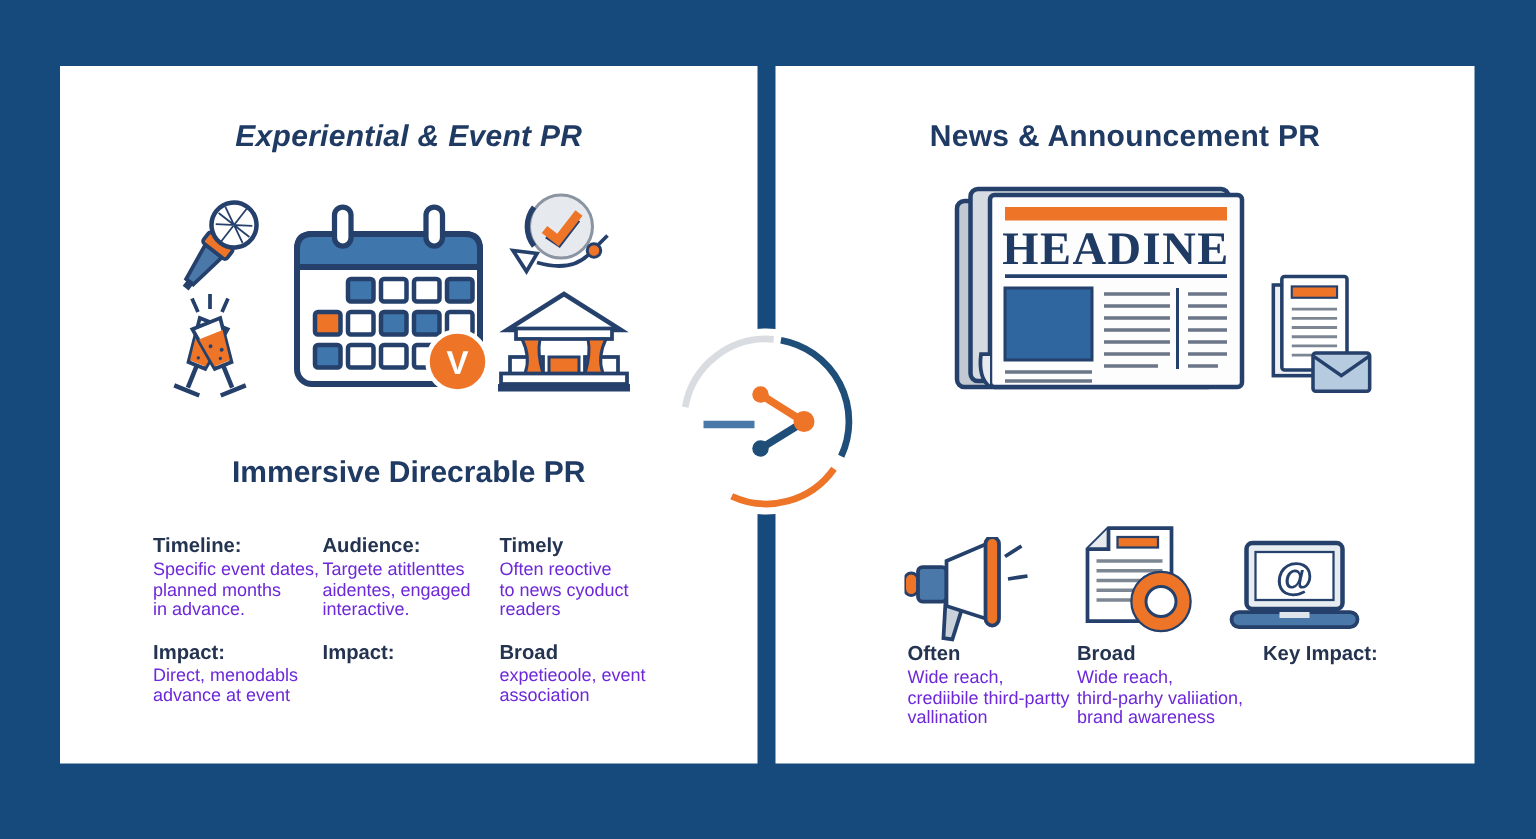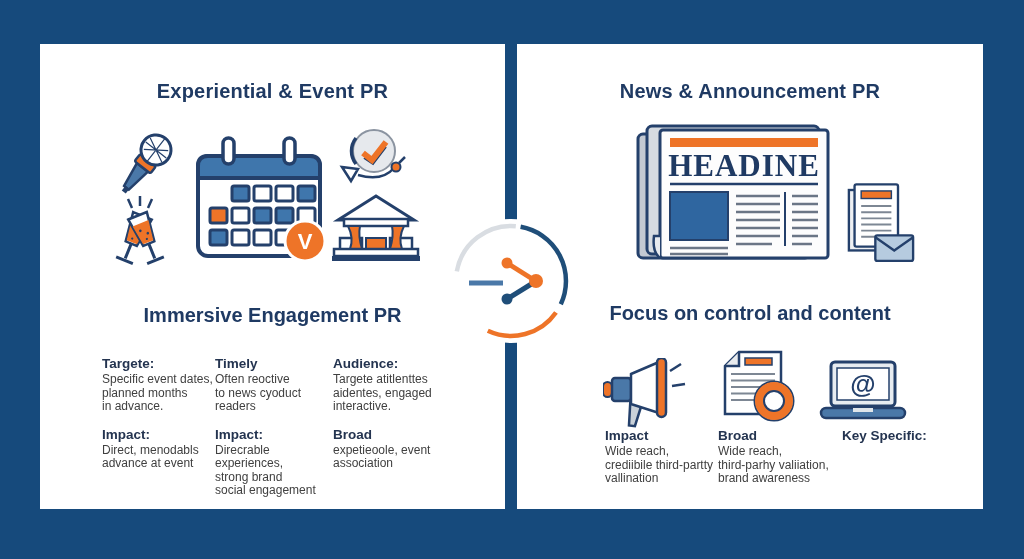--- a/index.html
+++ b/index.html
@@ -11,39 +11,39 @@
   }
   .panel{
     position:absolute;top:44px;height:465px;background:#ffffff;
   }
   .panel.left{left:40px;width:465px;}
   .panel.right{left:517px;width:466px;}
   .panel-title{
     position:absolute;left:0;right:0;text-align:center;
     font-size:20px;font-weight:bold;color:#1f3a63;letter-spacing:.2px;
   }
-  .panel.left .panel-title{top:36px;}
+  .panel.left .panel-title{top:36px;font-style:italic;}
   .panel.right .panel-title{top:36px;}
   .panel-subtitle{
     position:absolute;left:0;right:0;text-align:center;
     font-size:20px;font-weight:bold;color:#1f3a63;
   }
   .panel.left .panel-subtitle{top:260px;}
   .panel.right .panel-subtitle{top:258px;}
   .icon{position:absolute;}
   .cols{
     position:absolute;display:grid;column-gap:0;row-gap:13px;
   }
   .panel.left .cols{left:62px;top:312px;grid-template-columns:113px 118px 132px;}
   .panel.right .cols{left:88px;top:384px;grid-template-columns:113px 124px 130px;}
   .cell h4{
     margin:0 0 2px 0;font-size:13.5px;font-weight:bold;color:#243450;
   }
   .cell p{
-    margin:0;font-size:12px;line-height:13.5px;color:#404040;
+    margin:0;font-size:12px;line-height:13.5px;color:#6d28d9;
     white-space:pre-line;
   }
   .center-badge{
     position:absolute;left:449px;top:219px;width:124px;height:124px;
     background:#ffffff;border-radius:50%;
   }
   svg{display:block;}
   svg text{font-family:"Liberation Sans",sans-serif;}
   svg text.serif{font-family:"Liberation Serif",serif;}
 </style>
@@ -124,51 +124,48 @@
     <path d="M22 30 L22 54 M66 30 L66 54" stroke="#24406b" stroke-width="3"></path>
     <polygon points="44,2 6,26 82,26" fill="#ffffff" stroke="#24406b" stroke-width="3"></polygon>
     <rect x="12" y="25" width="64" height="7" fill="#ffffff" stroke="#24406b" stroke-width="2.5"></rect>
     <path d="M16 32 Q22 44 18 55 L30 55 Q26 42 28 32 Z" fill="#ee7428" stroke="#24406b" stroke-width="2"></path>
     <path d="M72 32 Q66 44 70 55 L58 55 Q62 42 60 32 Z" fill="#ee7428" stroke="#24406b" stroke-width="2"></path>
     <rect x="34" y="44" width="20" height="12" fill="#ee7428" stroke="#24406b" stroke-width="2"></rect>
     <rect x="2" y="55" width="84" height="7" fill="#ffffff" stroke="#24406b" stroke-width="2.5"></rect>
     <rect x="0" y="62" width="88" height="5" fill="#24406b"></rect>
   </svg>
 
-  <div class="panel-subtitle">Immersive Engagement PR</div>
+  <div class="panel-subtitle">Immersive Direcrable PR</div>
 
   <div class="cols">
     <div class="cell">
-      <h4>Targete:</h4>
+      <h4>Timeline:</h4>
       <p>Specific event dates,
 planned months
 in advance.</p>
+    </div>
+    <div class="cell">
+      <h4>Audience:</h4>
+      <p>Targete atitlenttes
+aidentes, engaged
+interactive.</p>
     </div>
     <div class="cell">
       <h4>Timely</h4>
       <p>Often reoctive
 to news cyoduct
 readers</p>
     </div>
     <div class="cell">
-      <h4>Audience:</h4>
-      <p>Targete atitlenttes
-aidentes, engaged
-interactive.</p>
-    </div>
-    <div class="cell">
       <h4>Impact:</h4>
       <p>Direct, menodabls
 advance at event</p>
     </div>
     <div class="cell">
       <h4>Impact:</h4>
-      <p>Direcrable experiences,
-strong brand
-social engagement</p>
     </div>
     <div class="cell">
       <h4>Broad</h4>
       <p>expetieoole, event
 association</p>
     </div>
   </div>
 </div>
 
 <div class="panel right">
@@ -195,21 +192,20 @@
     <rect x="2" y="6" width="46" height="64" fill="#eef0f3" stroke="#24406b" stroke-width="2.5"></rect>
     <rect x="8" y="0" width="46" height="66" rx="2" fill="#ffffff" stroke="#24406b" stroke-width="2.5"></rect>
     <rect x="15" y="7" width="32" height="8" fill="#ee7428" stroke="#24406b" stroke-width="1.5"></rect>
     <g stroke="#7d8794" stroke-width="2">
       <path d="M15 23 L47 23 M15 29.5 L47 29.5 M15 36 L47 36 M15 42.5 L47 42.5 M15 49 L47 49 M15 55.5 L40 55.5"></path>
     </g>
     <rect x="30" y="54" width="40" height="27" rx="2" fill="#b6cbdf" stroke="#24406b" stroke-width="2.5"></rect>
     <path d="M30 56 L50 70 L70 56" fill="none" stroke="#24406b" stroke-width="2.5"></path>
   </svg>
 
-  <div class="panel-subtitle">Focus on control and content</div>
 
   <svg class="icon" style="left:86px;top:314px" width="84" height="70" viewBox="0 0 84 70">
     <g transform="rotate(8 32 46)">
       <polygon points="27,44 39,44 35,68 29,68" fill="#c9d1d9" stroke="#24406b" stroke-width="2.5"></polygon>
     </g>
     <rect x="0" y="24" width="9" height="15" rx="4.5" fill="#ee7428" stroke="#24406b" stroke-width="2"></rect>
     <rect x="9" y="20" width="19" height="23" rx="3" fill="#4a78a8" stroke="#24406b" stroke-width="2.5"></rect>
     <polygon points="28,16 56,4 56,55 28,46" fill="#ffffff" stroke="#24406b" stroke-width="2.5"></polygon>
     <rect x="54" y="0" width="9" height="59" rx="4.5" fill="#ee7428" stroke="#24406b" stroke-width="2.5"></rect>
     <path d="M67 13 L78 6 M69 28 L82 26" stroke="#24406b" stroke-width="2.5"></path>
@@ -230,33 +226,33 @@
   <svg class="icon" style="left:302px;top:316px" width="88" height="62" viewBox="0 0 88 62">
     <rect x="12" y="2" width="64" height="44" rx="4" fill="#e7ecf1" stroke="#24406b" stroke-width="3"></rect>
     <rect x="18" y="8" width="52" height="32" fill="#ffffff" stroke="#24406b" stroke-width="1.5"></rect>
     <text x="44" y="33" text-anchor="middle" font-size="26" font-weight="bold" fill="#24406b">@</text>
     <rect x="2" y="48" width="84" height="10" rx="5" fill="#4a78a8" stroke="#24406b" stroke-width="2.5"></rect>
     <rect x="34" y="48" width="20" height="4" fill="#dfe5ea"></rect>
   </svg>
 
   <div class="cols">
     <div class="cell">
-      <h4>Impact</h4>
+      <h4>Often</h4>
       <p>Wide reach,
 crediibile third-partty
 vallination</p>
     </div>
     <div class="cell">
       <h4>Broad</h4>
       <p>Wide reach,
 third-parhy valiiation,
 brand awareness</p>
     </div>
     <div class="cell">
-      <h4>Key Specific:</h4>
+      <h4>Key Impact:</h4>
     </div>
   </div>
 </div>
 
 <div class="center-badge">
   <svg width="124" height="124" viewBox="-62 -62 124 124">
     <path d="M-54.2 -9.6 A55 55 0 0 1 4.8 -54.8" fill="none" stroke="#d9dde2" stroke-width="4.5"></path>
     <path d="M9.6 -54.2 A55 55 0 0 1 49.8 23.2" fill="none" stroke="#1f4e79" stroke-width="4.5"></path>
     <path d="M45 31.5 A55 55 0 0 1 -23.2 49.8" fill="none" stroke="#ee7428" stroke-width="4.5"></path>
     <path d="M-42 2 L-8 2" stroke="#4a78a8" stroke-width="5"></path>

